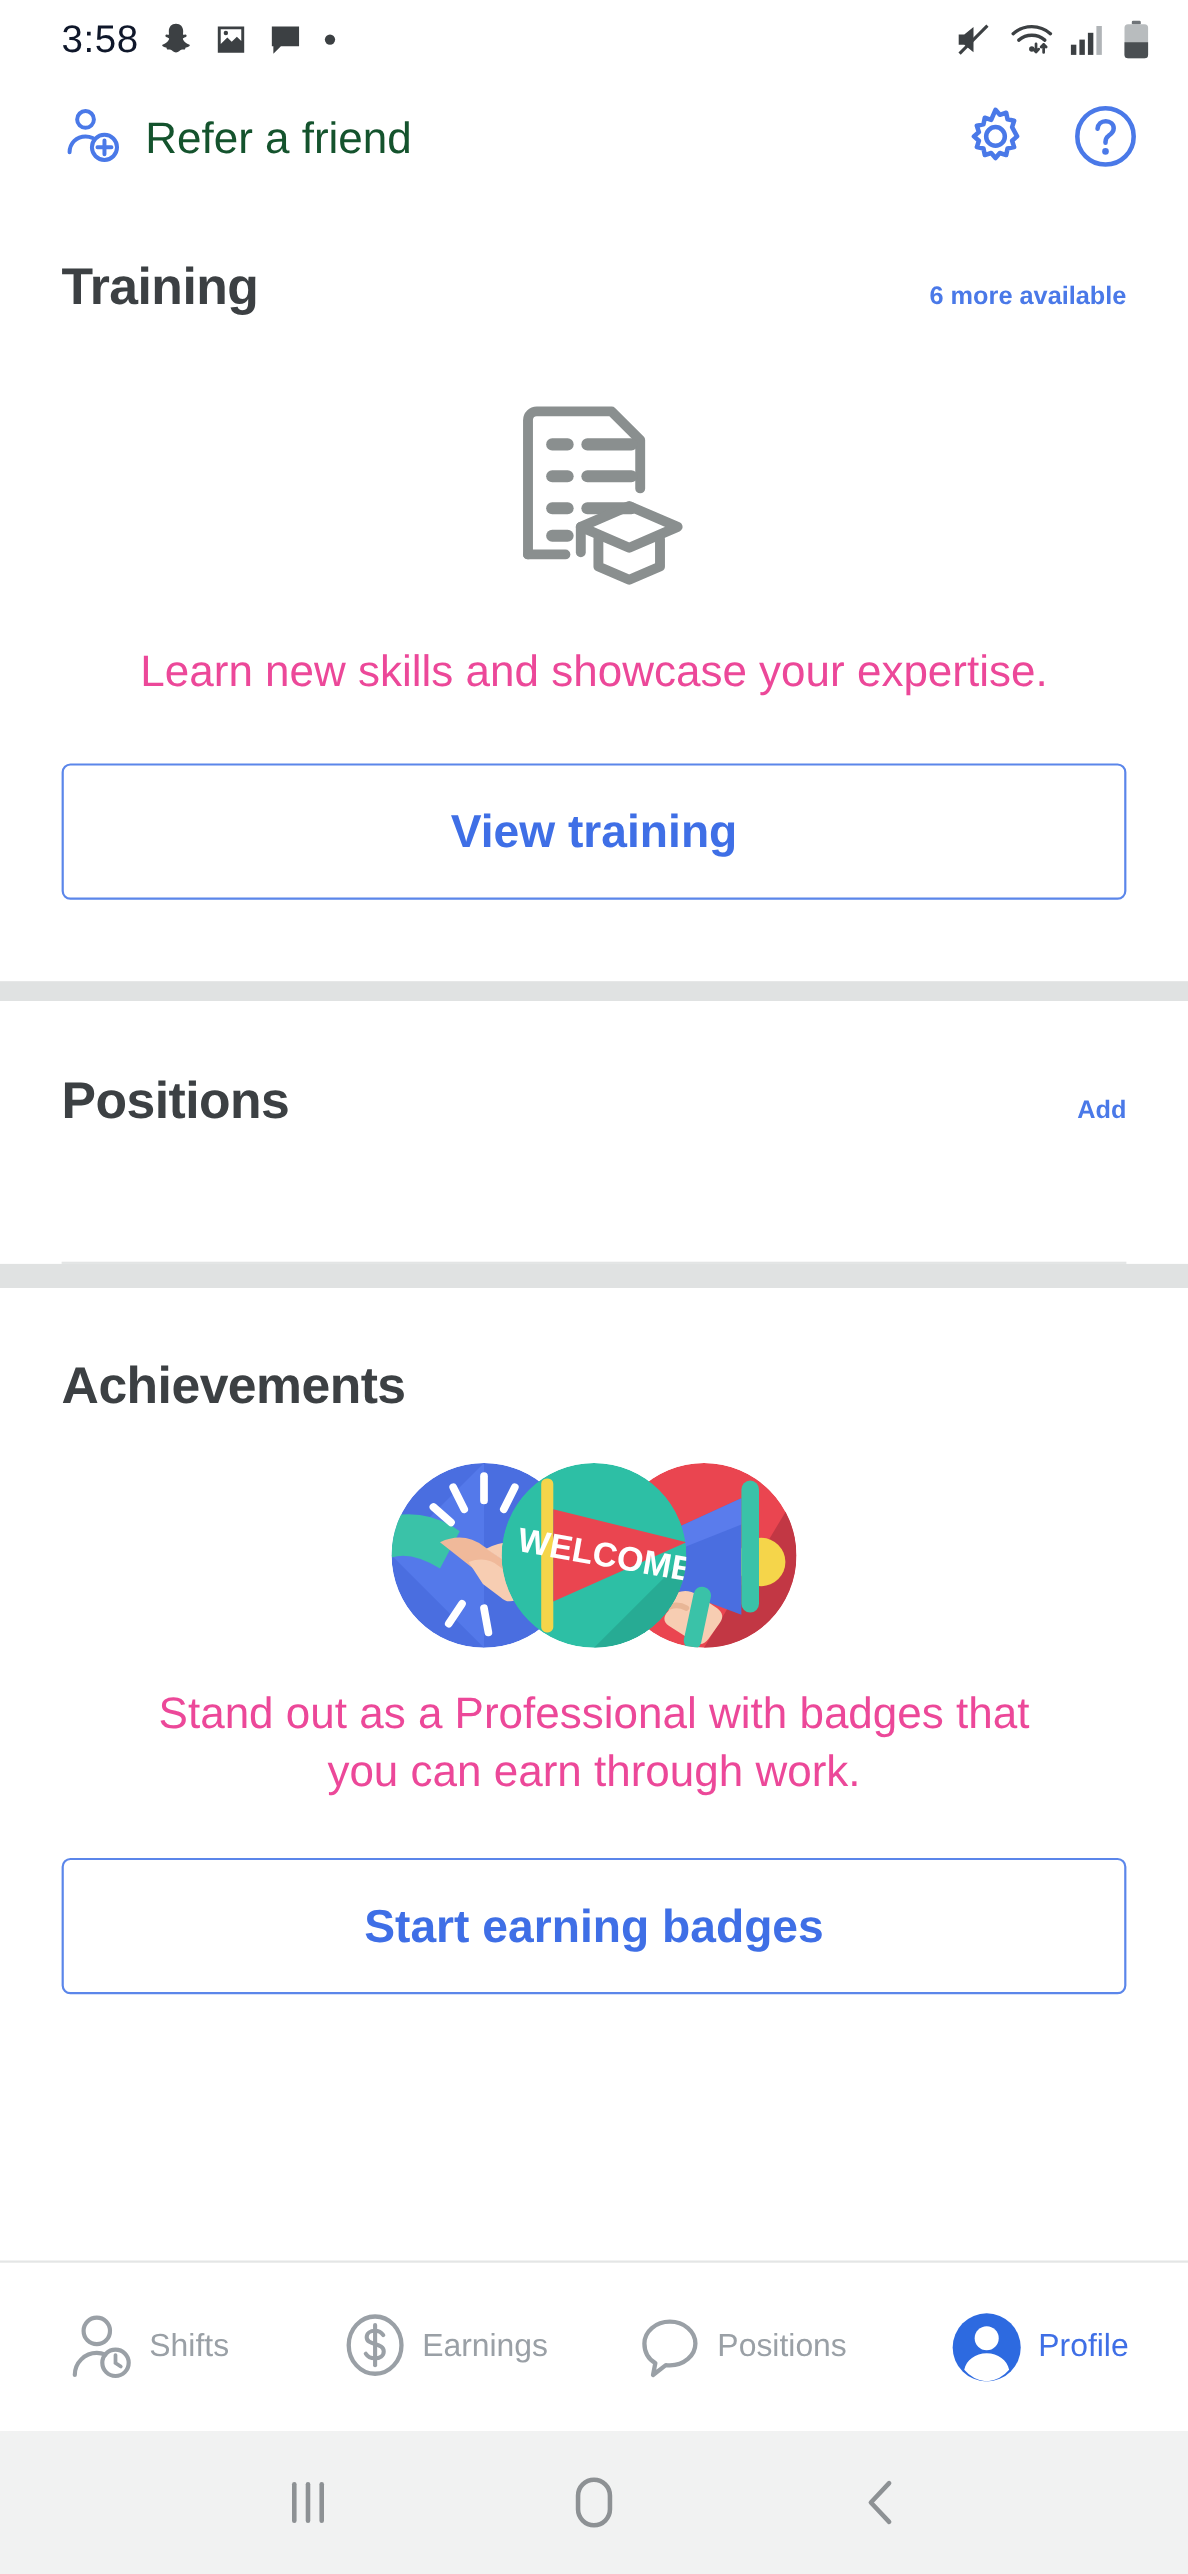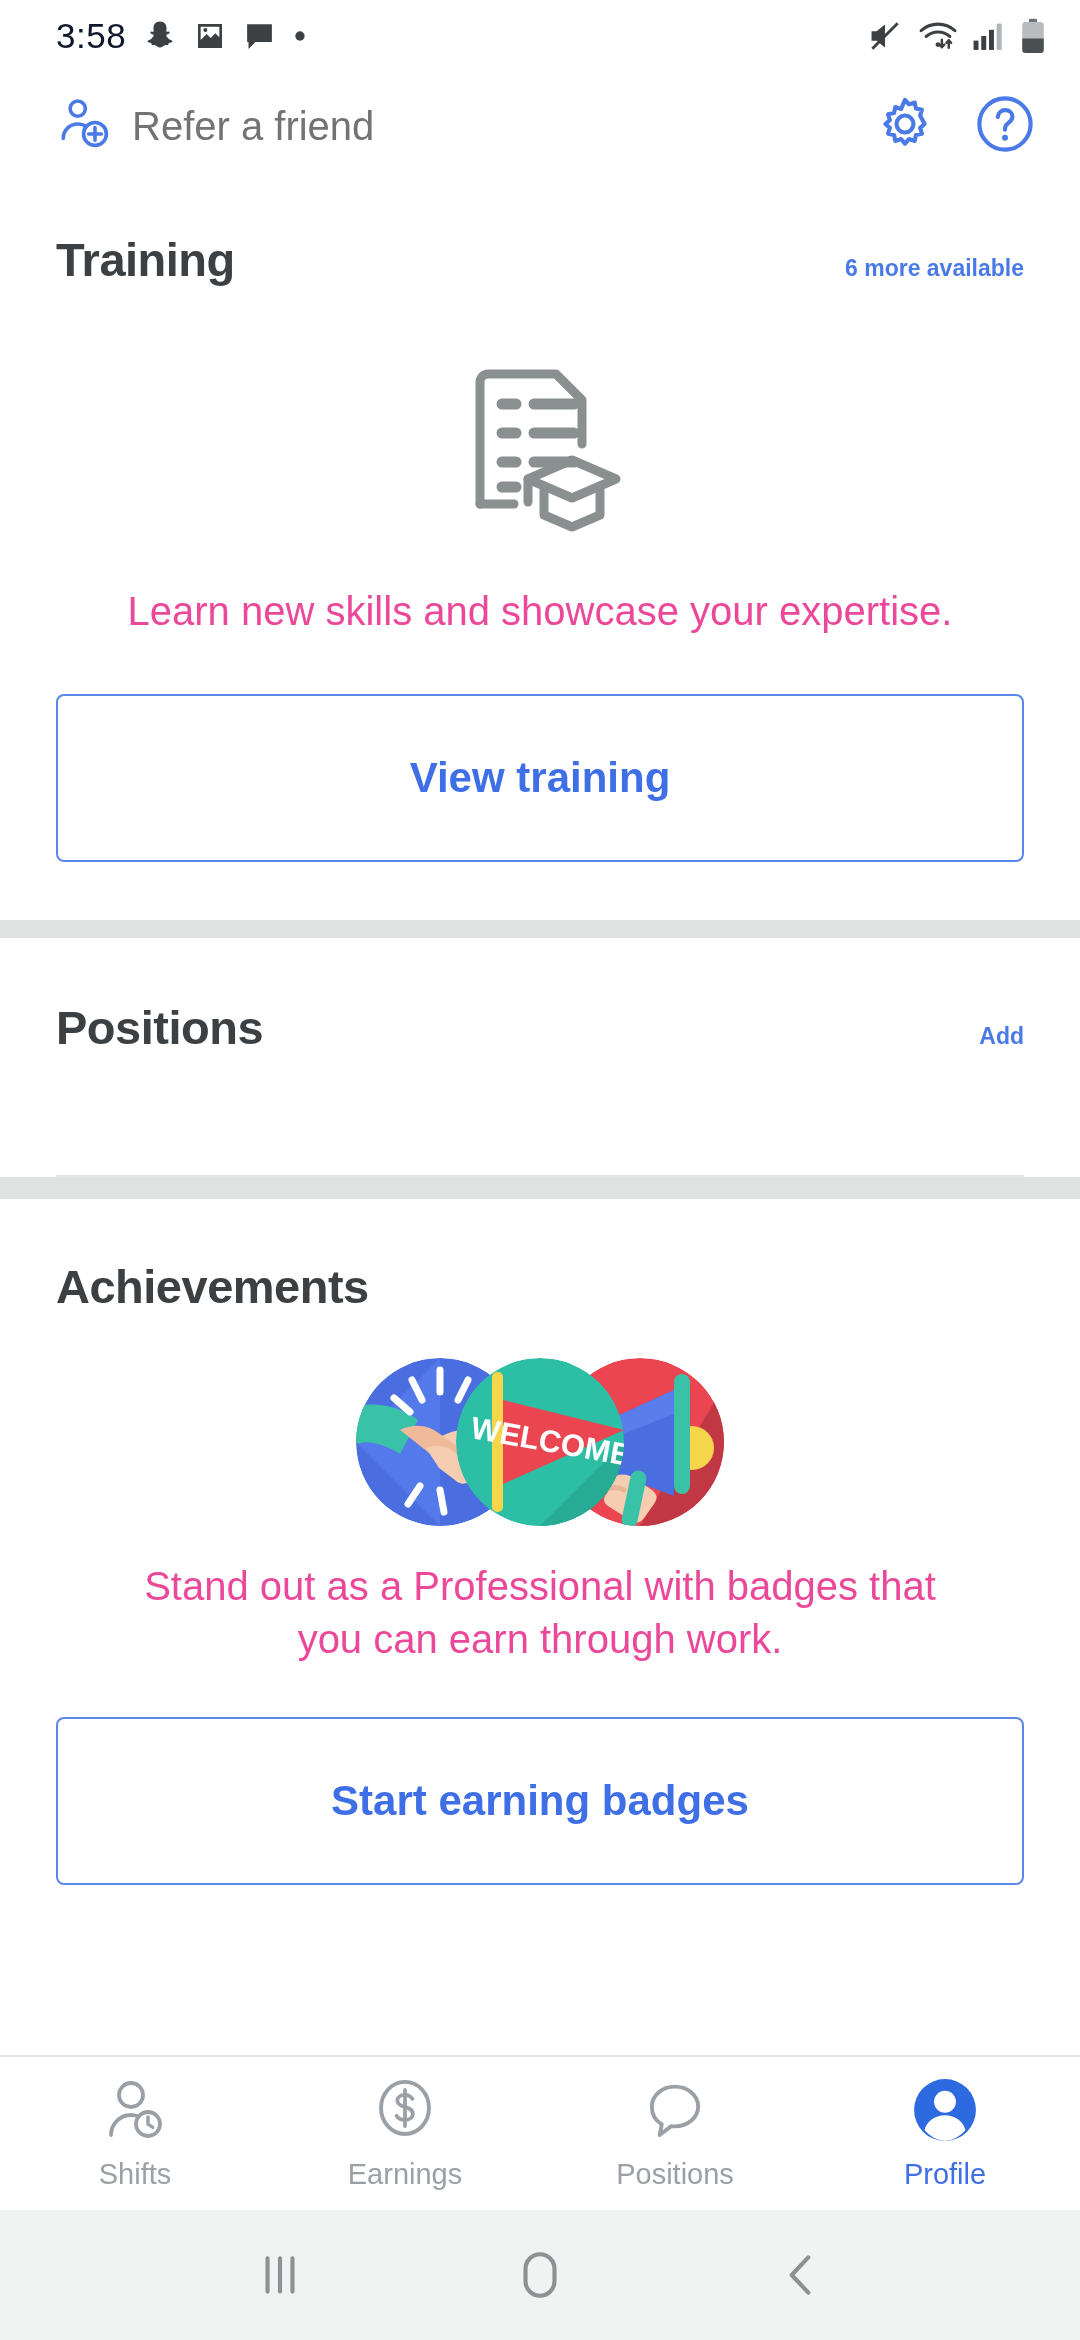--- a/index.html
+++ b/index.html
@@ -23,21 +23,21 @@
   .sb-right { display:flex; align-items:center; gap:14px; }
   .sb-icon { display:flex; align-items:center; }
 
   
   .appbar {
     height:108px; flex:0 0 108px;
     display:flex; align-items:center; justify-content:space-between;
     padding:0 44px 0 56px;
   }
   .refer { display:flex; align-items:center; gap:18px; }
-  .refer-label { font-size:40px; color:#737373; }
+  .refer-label { font-size:40px; color:#14532d; }
   .appbar-actions { display:flex; align-items:center; gap:38px; }
 
   
   .section { background:#fff; }
   .sec-head {
     display:flex; align-items:baseline; justify-content:space-between;
     padding:0 56px;
     gap:48px;
   }
   .sec-title { font-size:47px; font-weight:bold; color:#3c4043; letter-spacing:-0.5px; }
@@ -49,38 +49,38 @@
 
   
   .illus { display:flex; justify-content:center; align-items:center; }
 
   .body-text {
     font-size:40px; color:#ec4899; line-height:1.32;
     text-align:center; padding:0 40px;
   }
 
   .outline-btn {
-    margin:0 56px;
-    height:168px;
+    margin:16px 56px;
+    height:124px;
     border:2px solid #5b86ea;
     border-radius:8px;
     display:flex; align-items:center; justify-content:center;
     background:#fff;
     font-size:42px; font-weight:bold; color:#3f6fe6;
   }
 
   
   .tabbar {
     flex:0 0 155px; height:155px;
     border-top:2px solid #e4e6e6;
     display:flex; align-items:stretch;
     background:#fff;
   }
   .tab {
-    flex:1; display:flex; flex-direction:column;
+    flex:1; display:flex; flex-direction:row;
     align-items:center; justify-content:center; gap:14px;
   }
   .tab-label { font-size:29px; color:#9aa0a6; }
   .tab.active .tab-label { color:#3f6fe6; }
   .tab-ico { height:68px; display:flex; align-items:center; justify-content:center; }
 
   
   .sysnav {
     flex:0 0 130px; height:130px;
     background:#f1f2f2;

